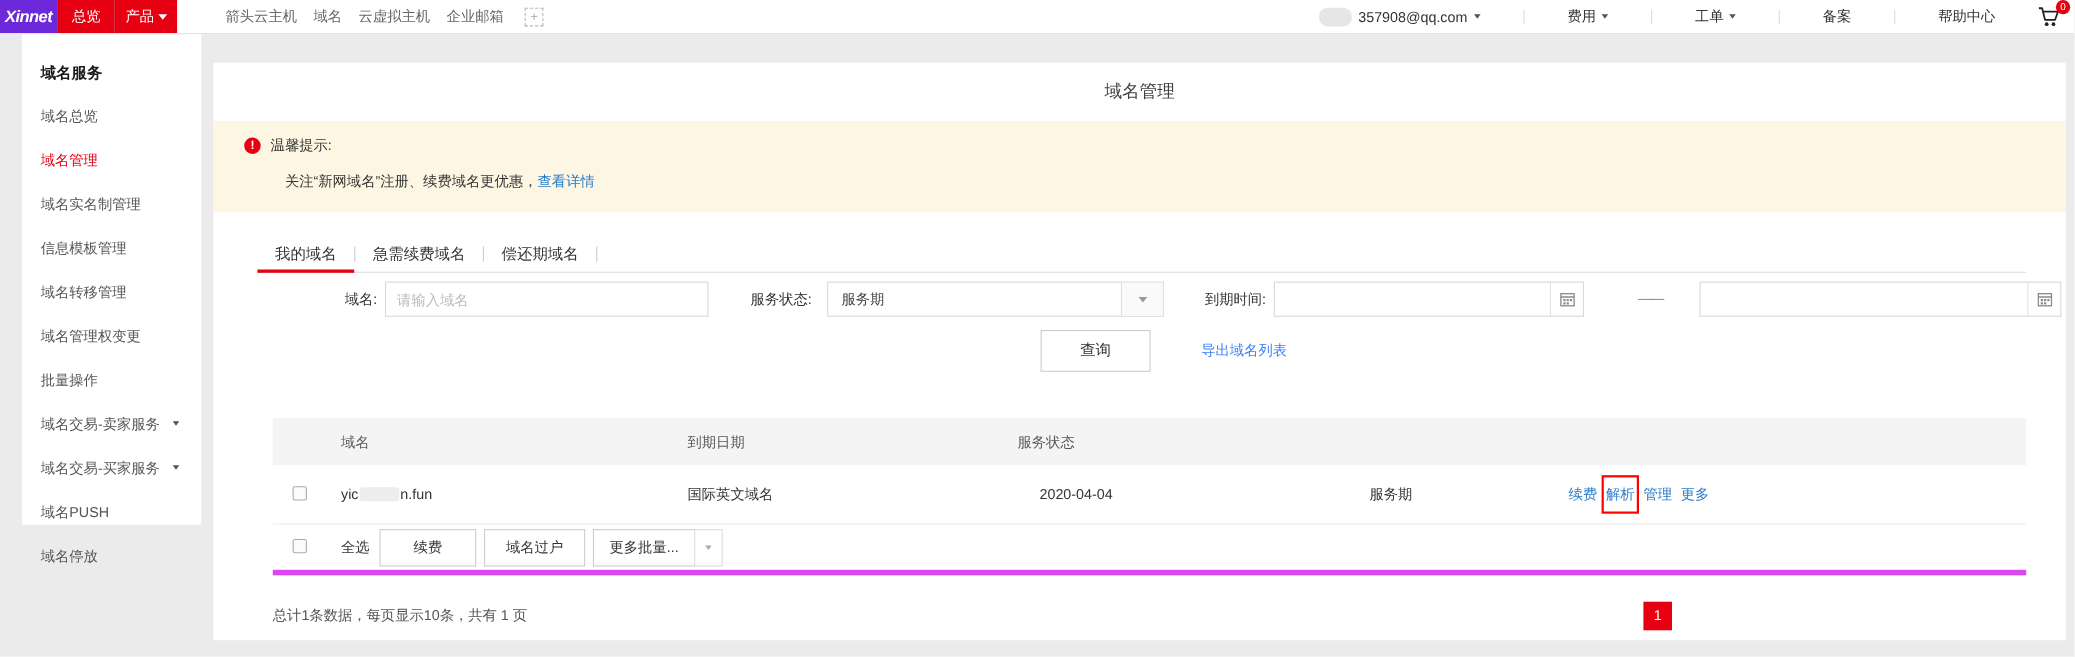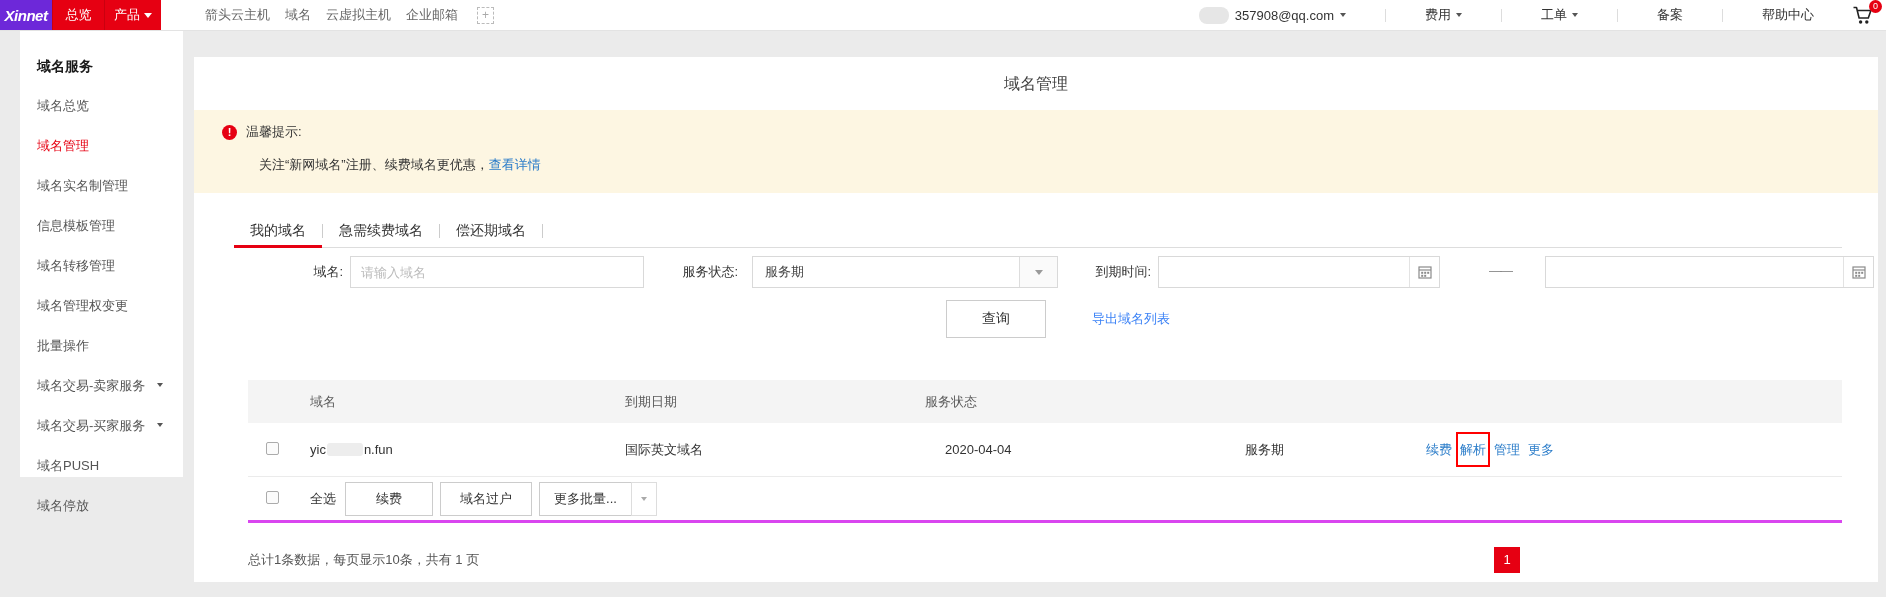--- a/index.html
+++ b/index.html
@@ -84,21 +84,21 @@
   
   .search-row { margin-top:12px; height:38px; display:flex; align-items:center; }
   .btn-query { margin-left:752px; width:100px; height:38px; background:#fff; border:1px solid #ccc;
     font-size:14px; color:#333; cursor:pointer; font-family:inherit; }
   .export-link { margin-left:46px; font-size:13px; }
   
   .dom-table { margin:42px 36px 0 54px; }
   .t-row { display:flex; align-items:center; }
   .t-head { height:43px; background:#f4f4f4; color:#5a5a5a; }
   .t-data { height:54px; border-bottom:1px solid #ebebeb; color:#333; }
-  .t-batch { height:46px; border-bottom:3px solid #d946ef; }
+  .t-batch { height:46px; border-bottom:5px solid #d946ef; }
   .col-check { width:52px; padding-left:18px; }
   .col-domain { width:315px; padding-left:10px; }
   .col-type { width:320px; padding-left:10px; }
   .col-expire { width:300px; padding-left:10px; }
   .col-status { width:181px; padding-left:10px; }
   .col-actions { flex:1; padding-left:10px; display:flex; align-items:center; gap:8px; }
   .checkbox { width:13px; height:13px; border:1px solid #ababab; background:#fbfbfb;
     border-radius:2px; display:inline-block; cursor:pointer; }
   .blob-domain { width:36px; height:13px; background:#ededed; border-radius:3px; vertical-align:-2px; margin:0 1px; }
   .action-link { position:relative; }

